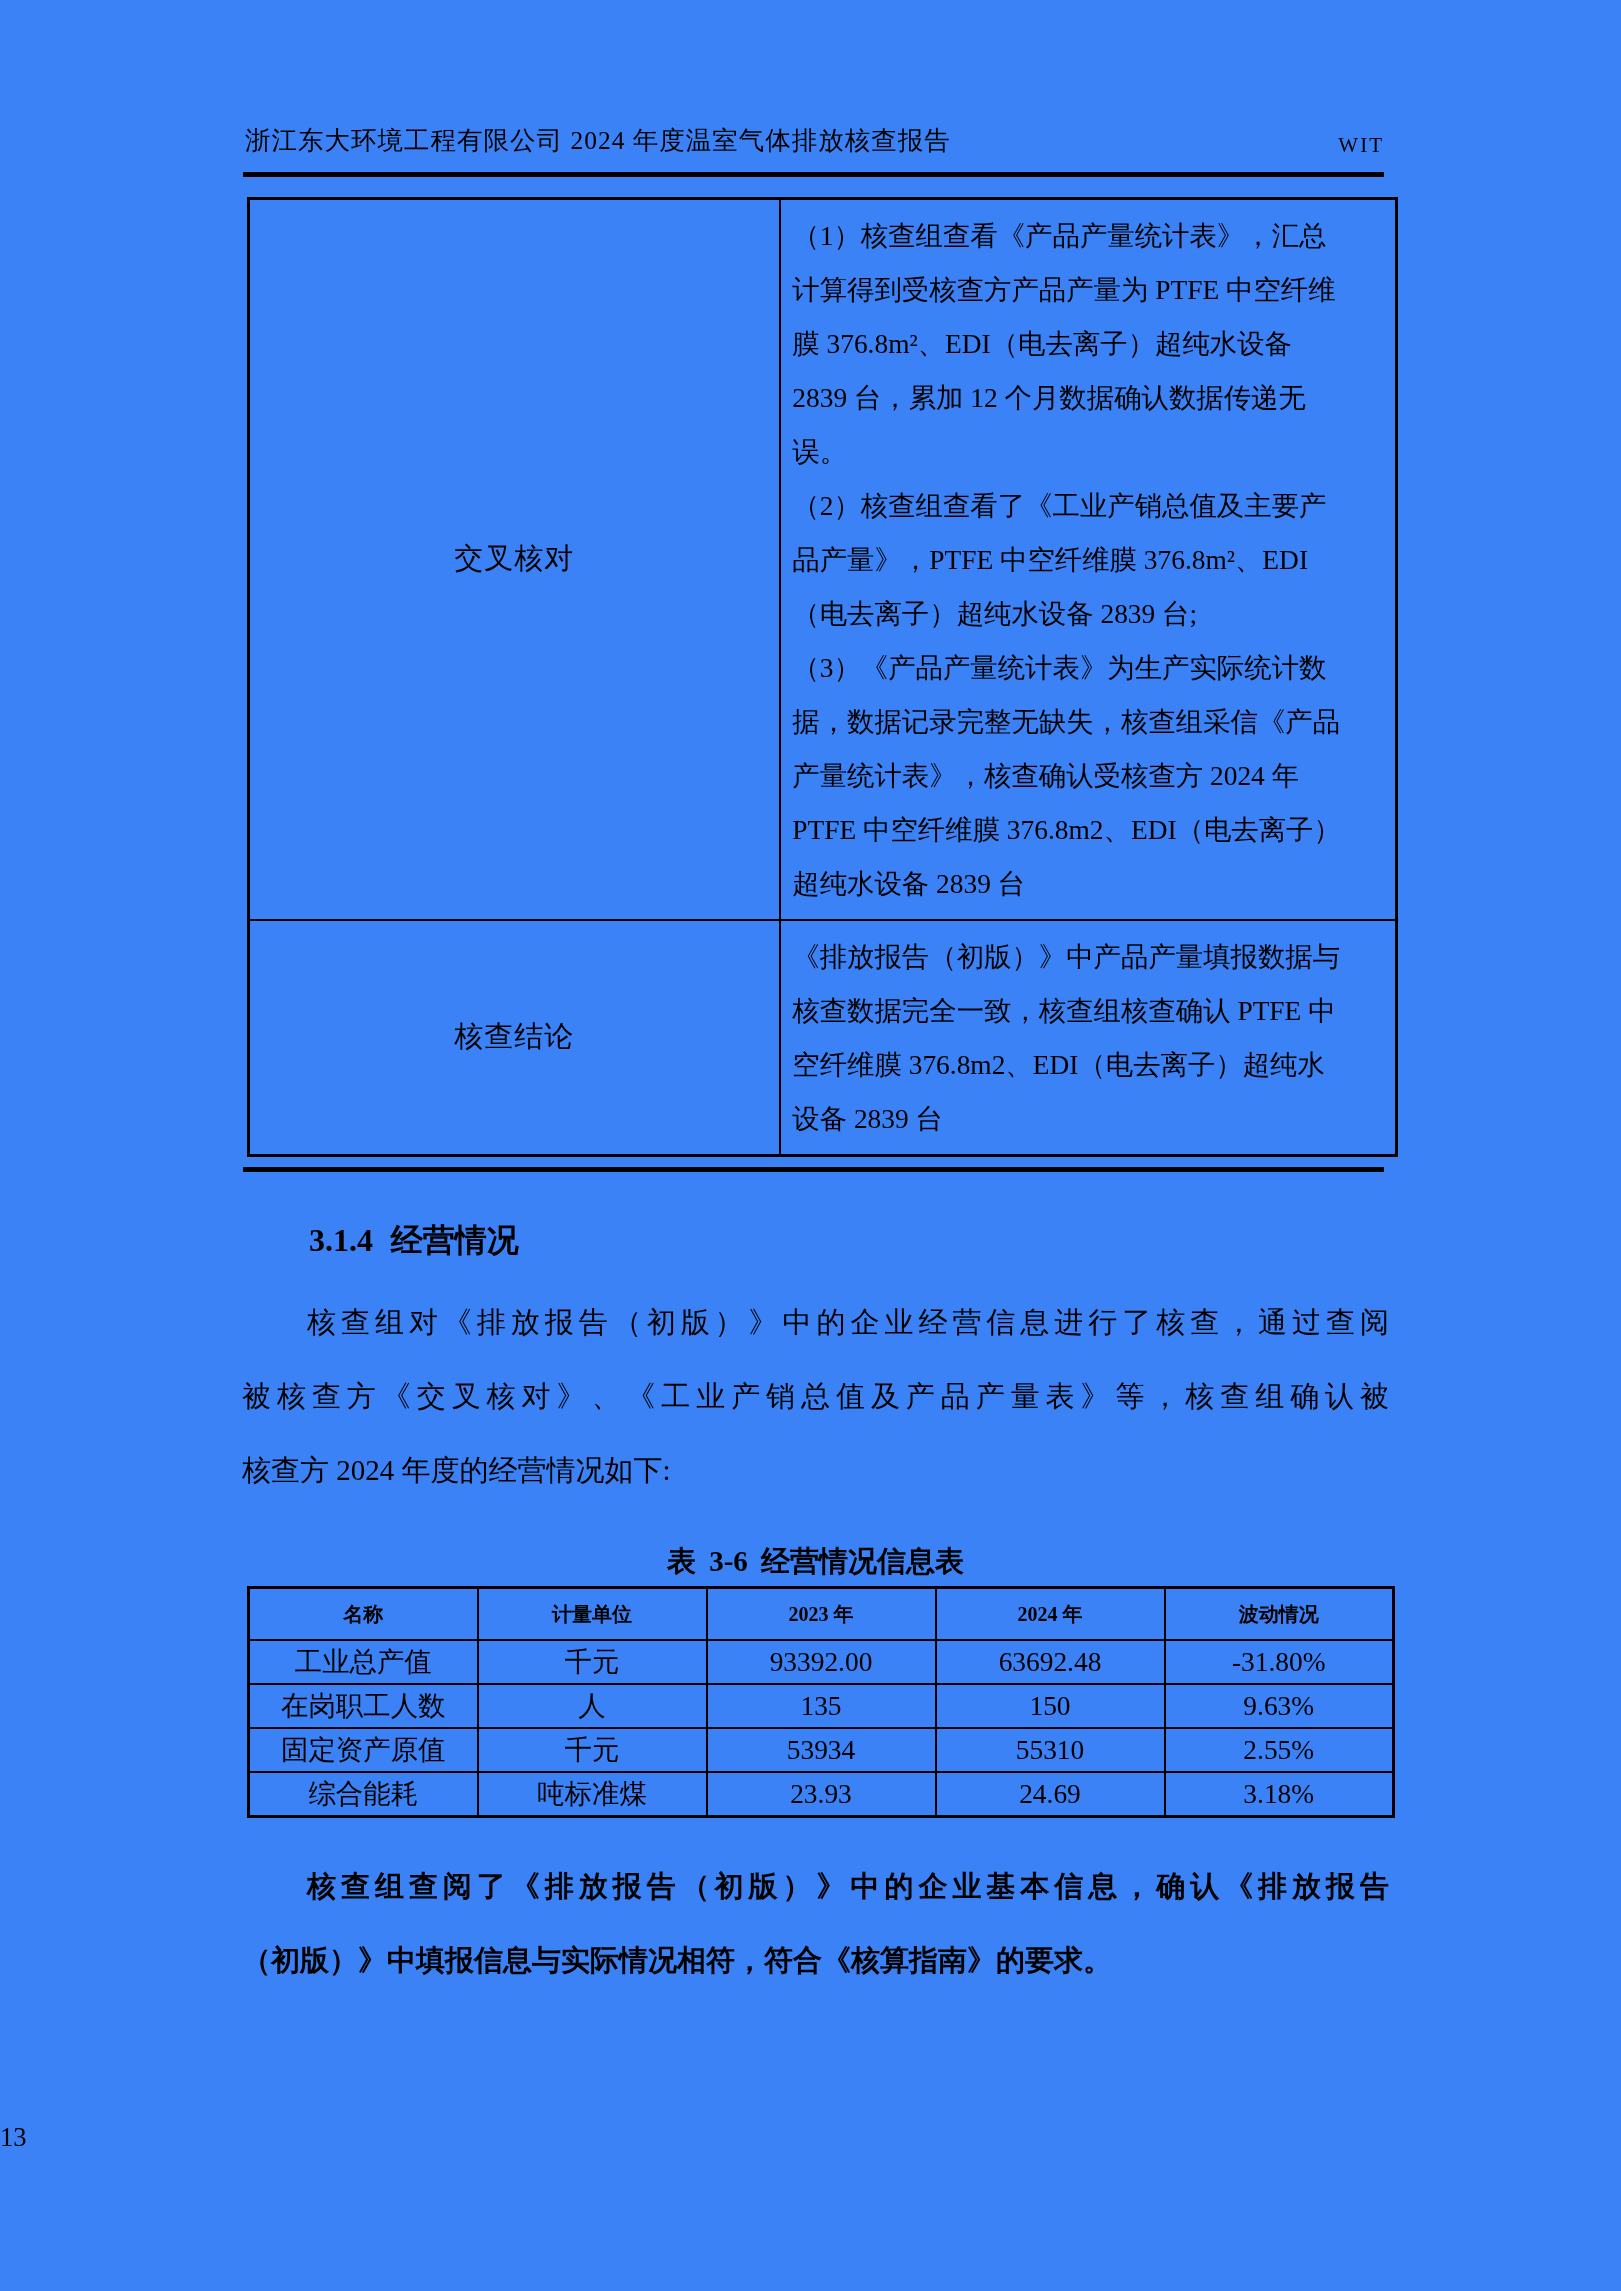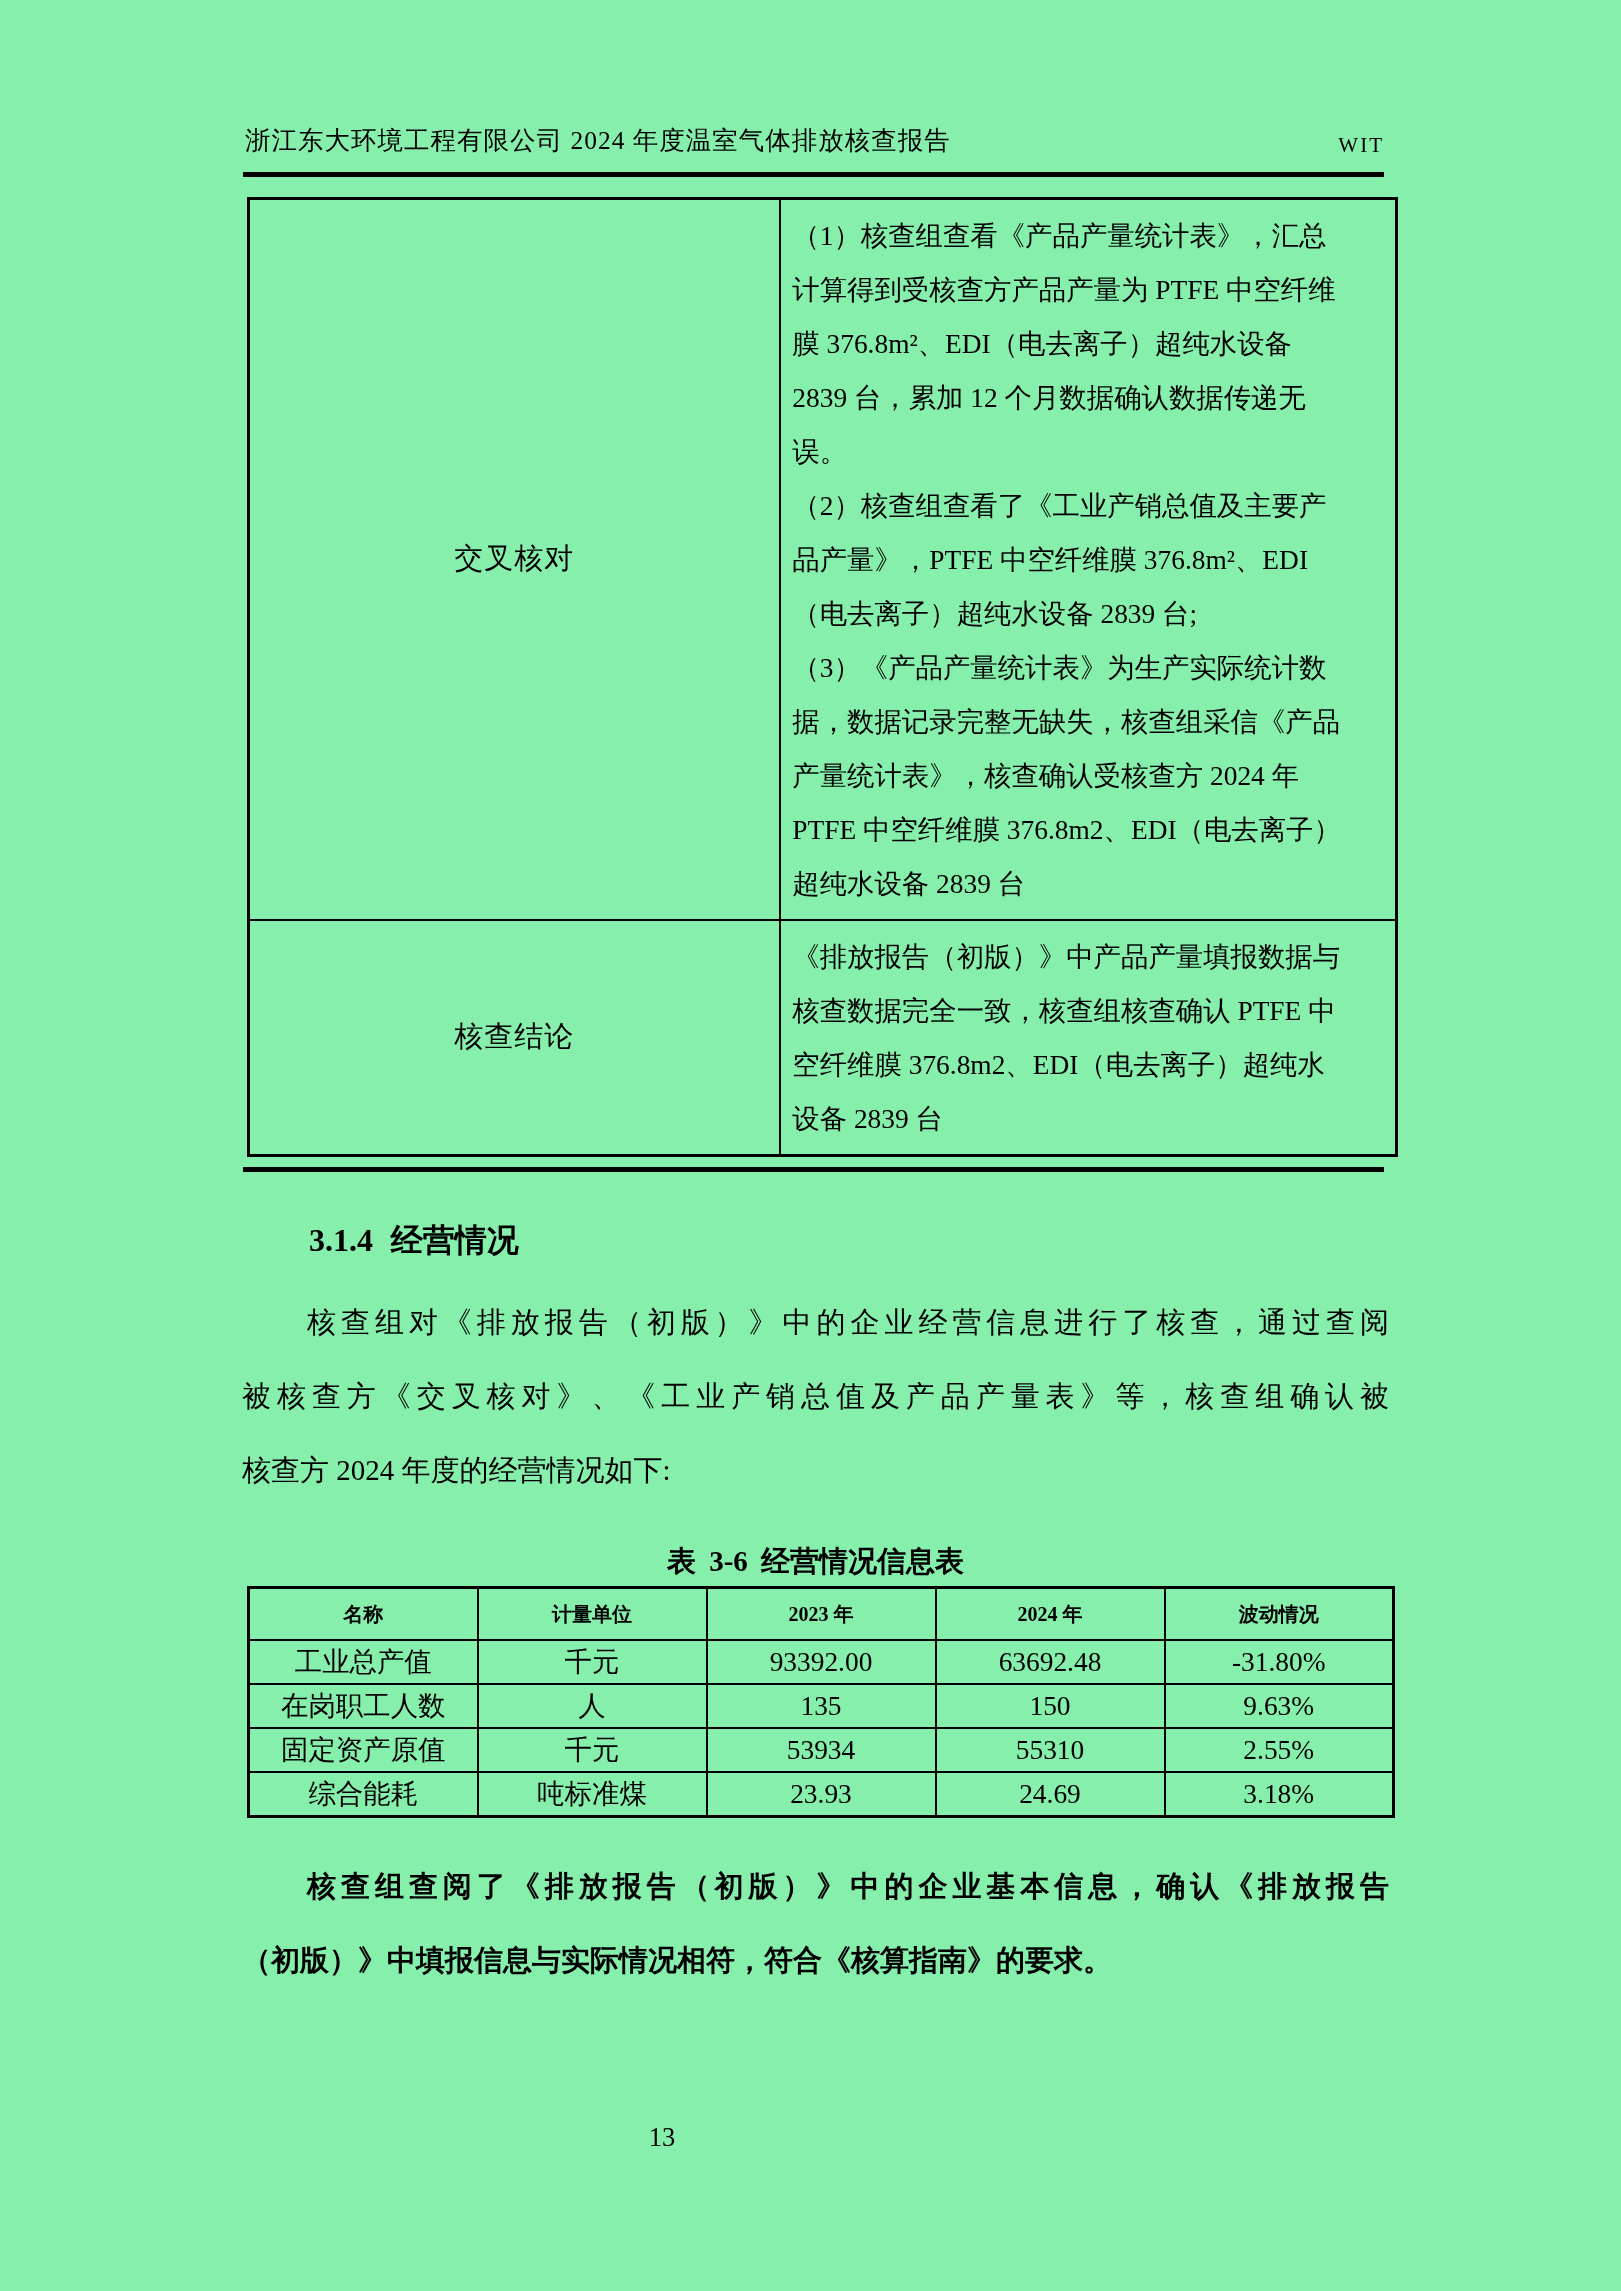--- a/index.html
+++ b/index.html
@@ -1,20 +1,20 @@
 <!DOCTYPE html>
 <html><head>
 <meta charset="utf-8">
 <style>
   html,body { margin:0; padding:0; background:#ffffff; }
   .page {
     position: relative;
     width: 1621px;
     height: 2292px;
-    background: #86efac;
+    background: #3b82f6;
     color: #000000;
     font-family: "Liberation Serif", "DejaVu Serif", serif;
     overflow: hidden;
   }
   
   .header {
     position: absolute;
     left: 245px; top: 123px; width: 1139px;
     display: flex; justify-content: space-between; align-items: flex-end;
   }
@@ -81,21 +81,21 @@
     border-style: solid; border-color: #000;
     border-width: 2.9px 2px;
     padding: 0;
   }
   table.btable th { font-size: 20px; height: 50px; font-weight: bold; }
   table.btable td { font-size: 27.4px; height: 42px; font-weight: normal; }
   
   .page-number {
     position: absolute;
     left: 0; top: 2122px; width: 1324px;
-    text-align: center; font-size: 26.5px;
+    text-align: left; font-size: 26.5px;
   }
 </style>
 </head>
 <body>
 
 <div class="page">
 
   <div class="header">
     <span class="header-title">浙江东大环境工程有限公司 2024 年度温室气体排放核查报告</span>
     <span class="header-logo">WIT</span>

